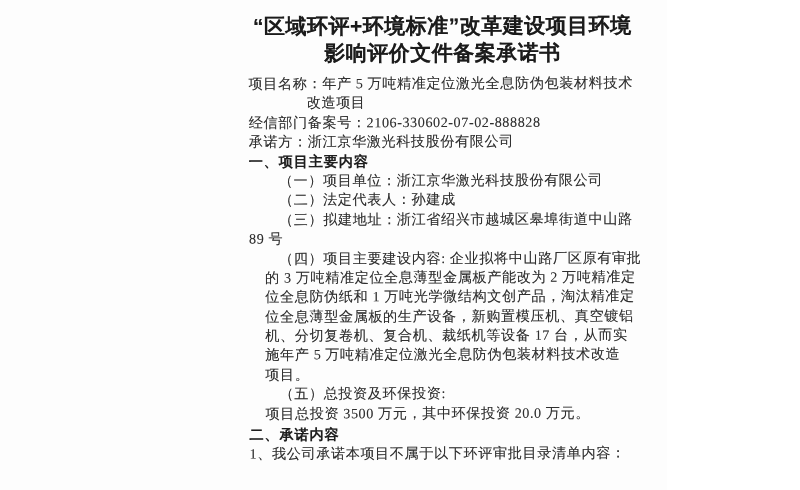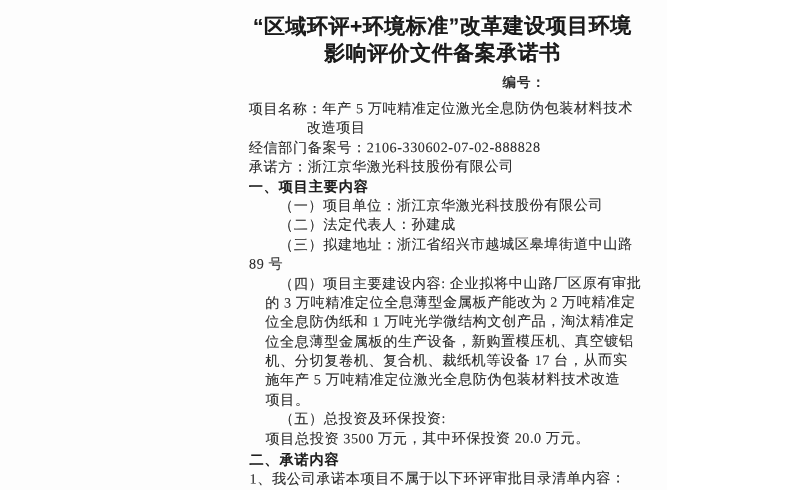--- a/index.html
+++ b/index.html
@@ -70,21 +70,20 @@
 <body>
 
 <div class="page">
   <div class="doc">
 
     <h1 class="title">
       <span class="tl">“区域环评+环境标准”改革建设项目环境</span>
       <span class="tl">影响评价文件备案承诺书</span>
     </h1>
 
-    <div class="serial">编号：</div>
 
     <div class="body-lines">
       <span class="ln">项目名称：年产 5 万吨精准定位激光全息防伪包装材料技术</span>
       <span class="ln i-wrap">改造项目</span>
       <span class="ln">经信部门备案号：2106-330602-07-02-888828</span>
       <span class="ln">承诺方：浙江京华激光科技股份有限公司</span>
       <span class="ln hd">一、项目主要内容</span>
       <span class="ln i-item">（一）项目单位：浙江京华激光科技股份有限公司</span>
       <span class="ln i-item">（二）法定代表人：孙建成</span>
       <span class="ln i-item">（三）拟建地址：浙江省绍兴市越城区皋埠街道中山路</span>

